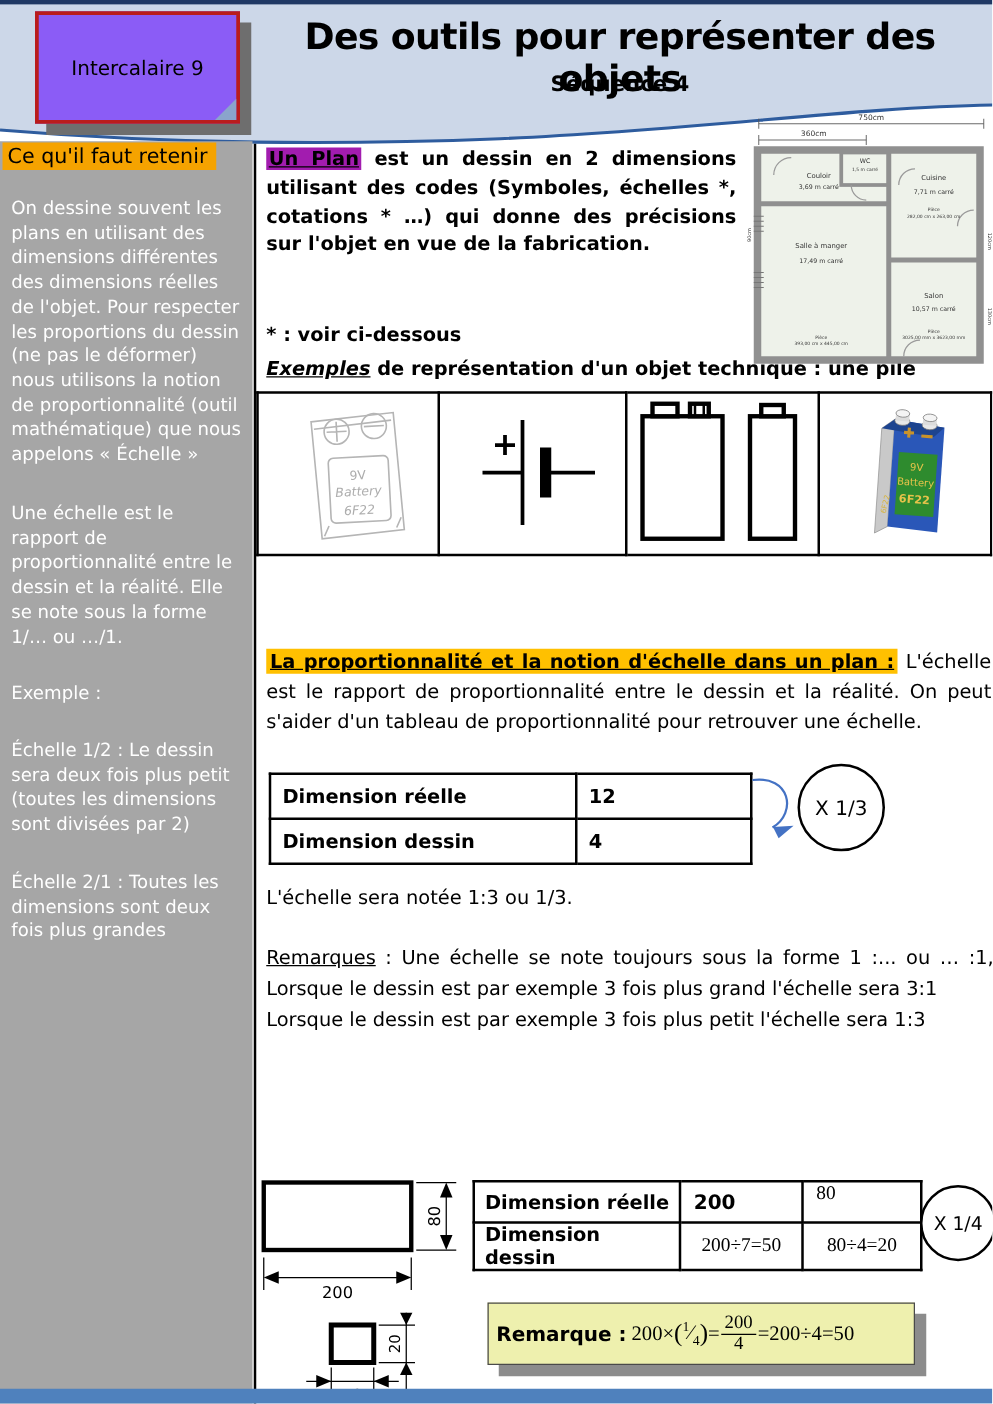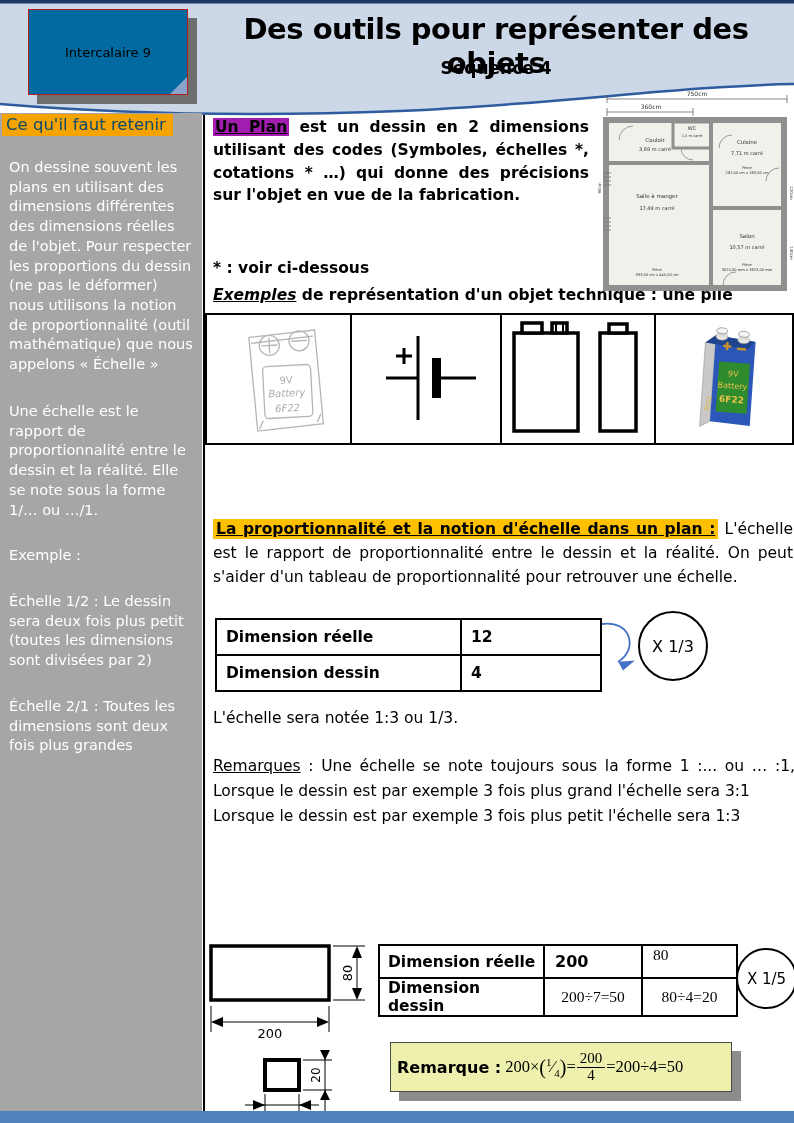--- a/index.html
+++ b/index.html
@@ -2,33 +2,33 @@
 <html><head>
 <meta charset="utf-8">
 <style>
   html,body{margin:0;padding:0;background:#fff;}
   .page{position:relative;width:794px;height:1123px;background:#fff;overflow:hidden;
         font-family:"DejaVu Sans",sans-serif;color:#000;}
 
   
   .header{position:absolute;left:0;top:0;width:794px;height:122px;}
   .header svg{position:absolute;left:0;top:0;}
-  .tab{position:absolute;left:28px;top:9px;width:158px;height:84px;background:#0369a1;
-       border:1px solid #b91c1c;box-shadow:9px 9px 0 #6e6e6e;
-       display:flex;align-items:center;justify-content:center;font-size:13px;}
+  .tab{position:absolute;left:28px;top:9px;width:158px;height:84px;background:#8b5cf6;
+       border:3px solid #b91c1c;box-shadow:9px 9px 0 #6e6e6e;
+       display:flex;align-items:center;justify-content:center;font-size:16px;}
   .tab::after{content:"";position:absolute;right:0;bottom:0;width:0;height:0;
        border-left:17px solid transparent;border-bottom:17px solid #8aa4cc;}
   .title{position:absolute;left:200px;top:12px;width:592px;text-align:center;
          font-size:29px;font-weight:bold;letter-spacing:-0.5px;}
   .subtitle{position:absolute;left:200px;top:58px;width:592px;text-align:center;
             font-size:17px;font-weight:bold;}
 
   
   .sidebar{position:absolute;left:0;top:113px;width:202px;height:1010px;background:#a6a6a6;color:#fff;}
-  .sidebar-title{display:inline-block;margin:1px 0 0 2px;background:#f5a300;color:#0c4a6e;
+  .sidebar-title{display:inline-block;margin:1px 0 0 2px;background:#f5a300;color:#000000;
                  font-size:16.5px;padding:1px 7px 2px 4px;}
   .sidebar p{margin:27px 9px 0 9px;font-size:14.5px;line-height:1.36;}
   .sidebar p.first{margin-top:22px;}
   .sidebar p.gap{margin-top:26px;}
   .divider{position:absolute;left:203px;top:115px;width:2px;height:1008px;background:#000;}
 
   
   .intro{position:absolute;left:213px;top:116px;width:376px;font-size:15.5px;font-weight:bold;
          text-align:justify;line-height:1.47;}
   .hl-green{background:#a21caf;text-decoration:underline;padding:0 2px;}
@@ -326,21 +326,21 @@
     </tr>
     <tr>
       <td class="lbl">Dimension dessin</td>
       <td class="serif">200÷7=50</td>
       <td class="serif">80÷4=20</td>
     </tr>
   </tbody>
     </table>
 
   <div class="circle" style="left:736px;top:948px;width:57px;height:57px;font-size:15px;">
-    <span>X 1/5</span>
+    <span>X 1/4</span>
   </div>
 
   <svg style="position:absolute;left:240px;top:1050px;" width="130" height="72" viewBox="0 0 130 72">
     <rect x="25" y="10" width="34" height="30" fill="#fff" stroke="#000" stroke-width="4"></rect>
     <line x1="63" y1="10" x2="92" y2="10" stroke="#000" stroke-width="1"></line>
     <line x1="63" y1="40" x2="92" y2="40" stroke="#000" stroke-width="1"></line>
     <line x1="85" y1="0" x2="85" y2="64" stroke="#000" stroke-width="1"></line>
     <polygon points="85,10 80,0 90,0" fill="#000"></polygon>
     <polygon points="85,40 80,50 90,50" fill="#000"></polygon>
     <text x="76" y="29" font-size="12" text-anchor="middle" transform="rotate(-90 76 25)">20</text>

